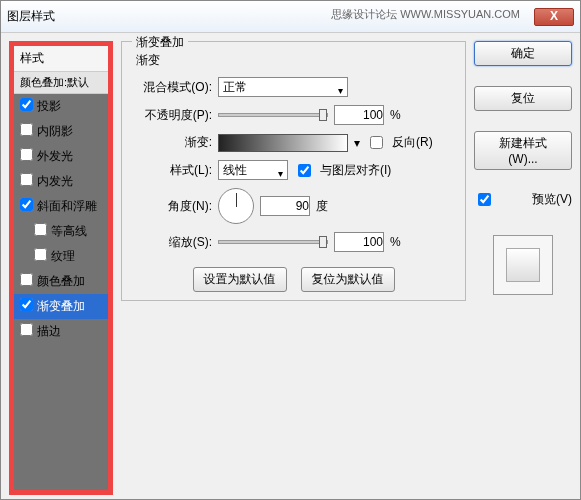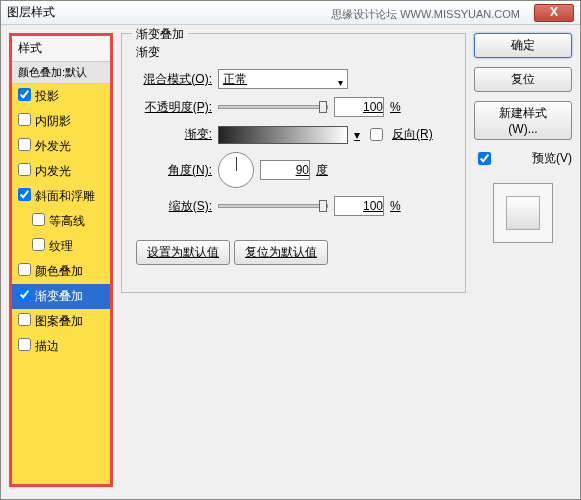--- a/index.html
+++ b/index.html
@@ -1,47 +1,47 @@
 <!DOCTYPE html>
 <html><head>
 <meta charset="utf-8">
 <style>
 * { box-sizing: border-box; font-family: "Microsoft YaHei", SimSun, sans-serif; font-size: 12px; }
 body { margin: 0; background: #aab5c2; }
 .window { width: 581px; height: 500px; background: #f0f0f0; border: 1px solid #888; position: relative; }
-.titlebar { height: 24px; background: linear-gradient(#fff,#eaf1fa); border-bottom: 1px solid #ccc; display: flex; align-items: center; padding: 0 6px; }
+.titlebar { height: 32px; background: linear-gradient(#fff,#eaf1fa); border-bottom: 1px solid #ccc; display: flex; align-items: center; padding: 0 6px; }
 .titlebar .title { flex: 1; }
 .watermark { position: absolute; top: 6px; right: 60px; color: #666; font-size: 11px; }
 .close-btn { width: 40px; height: 18px; background: linear-gradient(#d97a6a,#c24a3a); border: 1px solid #a03020; border-radius: 2px; color: #fff; text-align: center; line-height: 14px; font-weight: bold; }
 .content { display: flex; padding: 8px; gap: 8px; height: calc(100% - 28px); }
-.left-panel { width: 104px; border: 3px solid #ef4444; background: #fde047; display: flex; flex-direction: column; }
+.left-panel { width: 104px; border: 5px solid #ef4444; background: #737373; display: flex; flex-direction: column; }
 .left-header { background: #f5f5f5; border-bottom: 1px solid #ccc; padding: 4px 6px; }
 .left-sub { background: #e5e5e5; padding: 3px 6px; font-size: 11px; border-bottom: 1px solid #ccc; }
 .style-item { padding: 4px 6px; display: flex; align-items: flex-start; gap: 4px; cursor: pointer; }
 .style-item.indent { padding-left: 20px; }
 .style-item.selected { background: #2b6dd1; color: #fff; }
 .style-item input[type=checkbox] { margin: 0; }
 .center-panel { flex: 1; }
 .group { border: 1px solid #bbb; padding: 10px 14px 14px; position: relative; height: 260px; }
 .group-title { position: absolute; top: -8px; left: 10px; background: #f0f0f0; padding: 0 4px; }
-.row { display: flex; align-items: center; margin: 8px 0; gap: 6px; text-decoration: underline; }
+.row { display: flex; align-items: center; margin: 8px 0; gap: 6px; }
 .row .label { width: 76px; text-align: right; }
 .dropdown { border: 1px solid #888; background: #fff; height: 20px; display: flex; align-items: flex-end; padding: 0 4px; position: relative; }
 .dropdown::after { content: "▾"; position: absolute; right: 4px; font-size: 10px; }
 .dropdown.wide { width: 130px; }
 .dropdown.mid { width: 70px; }
 .gradient-preview { width: 130px; height: 18px; border: 1px solid #555; background: linear-gradient(to right,#222,#fff); }
 .num-input { width: 50px; height: 20px; border: 1px solid #888; background: #fff; text-align: right; line-height: 18px; }
 .slider { width: 110px; height: 4px; background: #ccc; border: 1px solid #999; position: relative; }
 .slider .thumb { position: absolute; top: -5px; width: 8px; height: 12px; background: #eee; border: 1px solid #666; }
 .angle-dial { width: 36px; height: 36px; border: 1px solid #888; border-radius: 50%; background: #fff; position: relative; }
 .angle-dial::after { content: ""; position: absolute; left: 50%; top: 4px; width: 1px; height: 14px; background: #333; }
 .btn { border: 1px solid #888; background: linear-gradient(#fdfdfd,#e2e2e2); border-radius: 3px; padding: 3px 10px; cursor: pointer; text-align: center; min-width: 82px; }
 .btn.primary { border: 1px solid #3a72c8; box-shadow: 0 0 2px #5a92e8; }
-.right-panel { width: 98px; display: flex; flex-direction: column; gap: 9px; align-items: stretch; }
+.right-panel { width: 98px; display: flex; flex-direction: column; gap: 20px; align-items: stretch; }
 .preview-box { width: 60px; height: 60px; margin: 6px auto; border: 1px solid #999; background: #f6f6f6; display: flex; align-items: center; justify-content: center; }
 .preview-inner { width: 34px; height: 34px; background: linear-gradient(#fff,#ddd); border: 1px solid #aaa; }
 .cb-row { display: flex; align-items: center; gap: 4px; justify-content: space-between; }
 </style>
 </head>
 <body>
 
 <div class="window">
   <div class="titlebar">
     <span class="title">图层样式</span>
@@ -85,24 +85,20 @@
           <div class="style-item">
             <input type="checkbox" style="">
             <span>颜色叠加</span>
           </div>
           <div class="style-item selected">
             <input type="checkbox" checked="" style="">
             <span>渐变叠加</span>
           </div>
           <div class="style-item">
             <input type="checkbox" style="">
-            <span>图案叠加</span>
-          </div>
-          <div class="style-item">
-            <input type="checkbox" style="">
             <span>描边</span>
           </div>
         </div>
     </div>
 
     <div class="center-panel">
       <div class="group">
         <div class="group-title">渐变叠加</div>
         <div style="margin-bottom:8px;">渐变</div>
 
@@ -123,38 +119,46 @@
         </div>
 
         <div class="row">
           <span class="label">渐变:</span>
           <div class="gradient-preview"></div>
           <span>▾</span>
           <input type="checkbox" style="">
           <span>反向(R)</span>
         </div>
 
+        <div class="row">
+          <span class="label">样式(L):</span>
+          <div class="dropdown mid">
+              <span>线性</span>
+            </div>
+          <input type="checkbox" checked="" style="">
+          <span>与图层对齐(I)</span>
+        </div>
 
         <div class="row">
           <span class="label">角度(N):</span>
           <div class="angle-dial"></div>
           <div class="num-input">90</div>
           <span>度</span>
         </div>
 
         <div class="row">
           <span class="label">缩放(S):</span>
           <div class="slider">
               <div class="thumb" style="left:100px;"></div>
             </div>
           <div class="num-input">100</div>
           <span>%</span>
         </div>
 
-        <div class="row" style="gap:4px; margin-top:24px;">
+        <div class="row" style="justify-content:center; gap:14px; margin-top:15px;">
           <div class="btn">设置为默认值</div>
           <div class="btn">复位为默认值</div>
         </div>
       </div>
     </div>
 
     <div class="right-panel">
       <div class="btn primary">确定</div>
       <div class="btn">复位</div>
       <div class="btn">新建样式(W)...</div>

